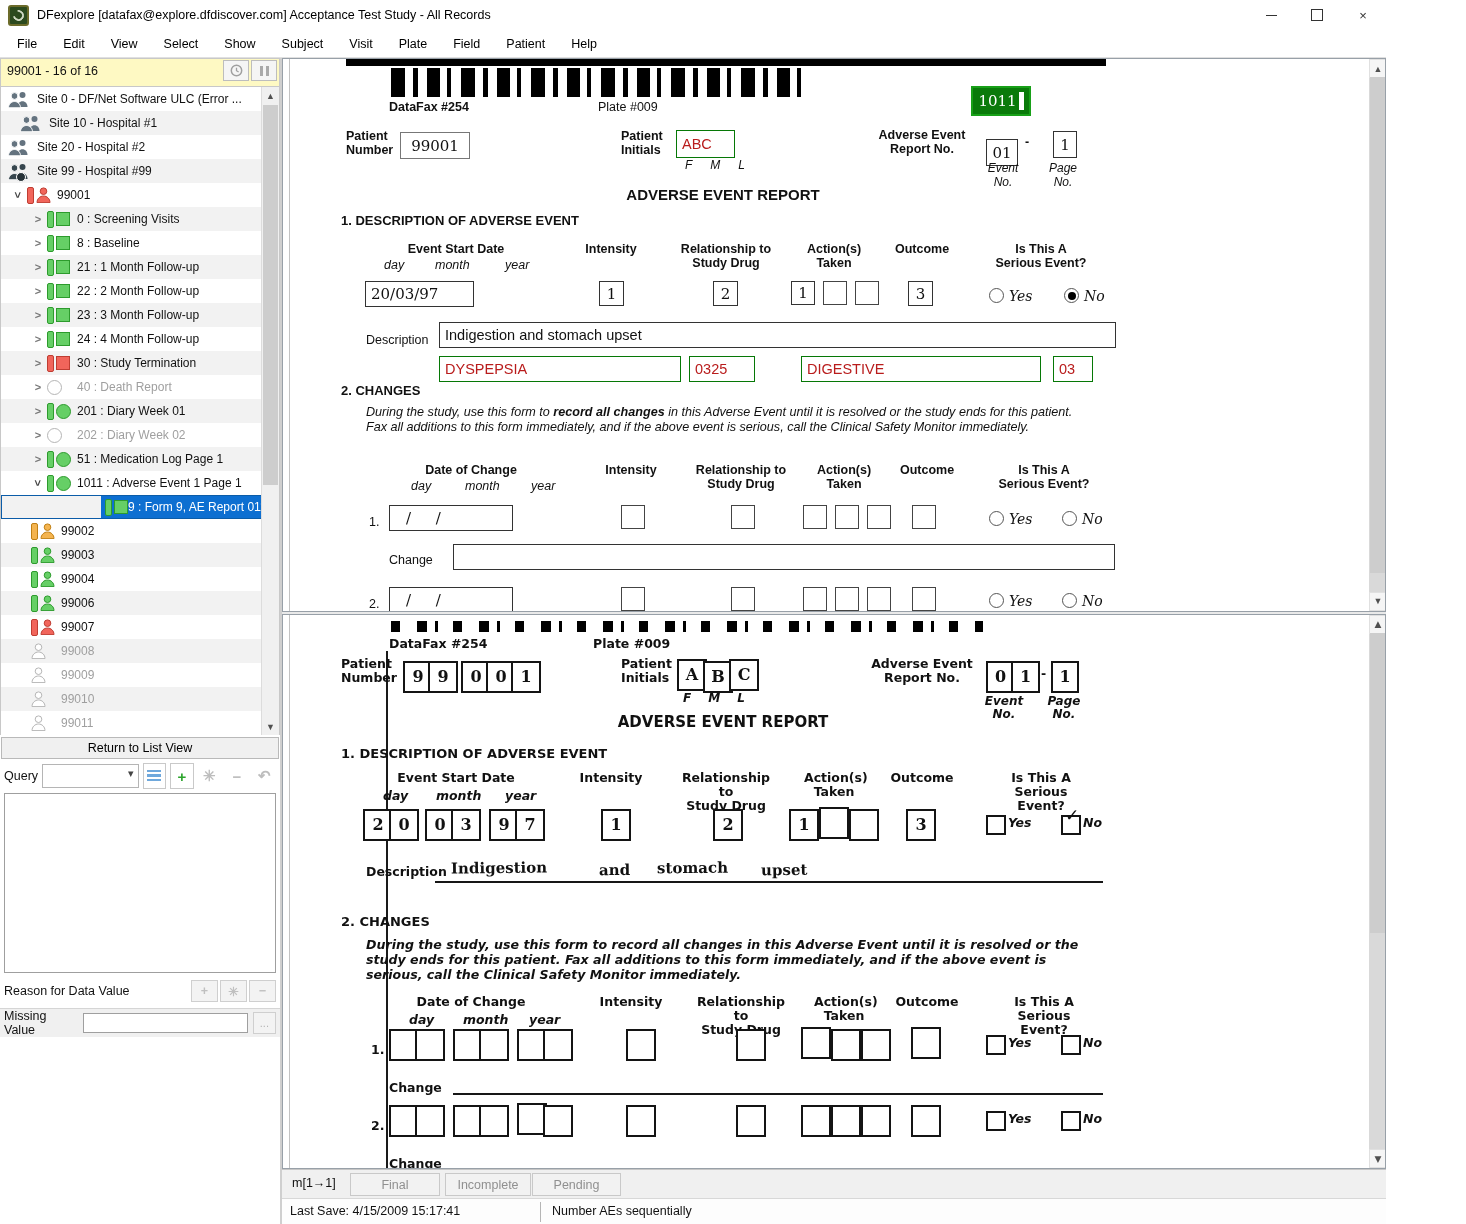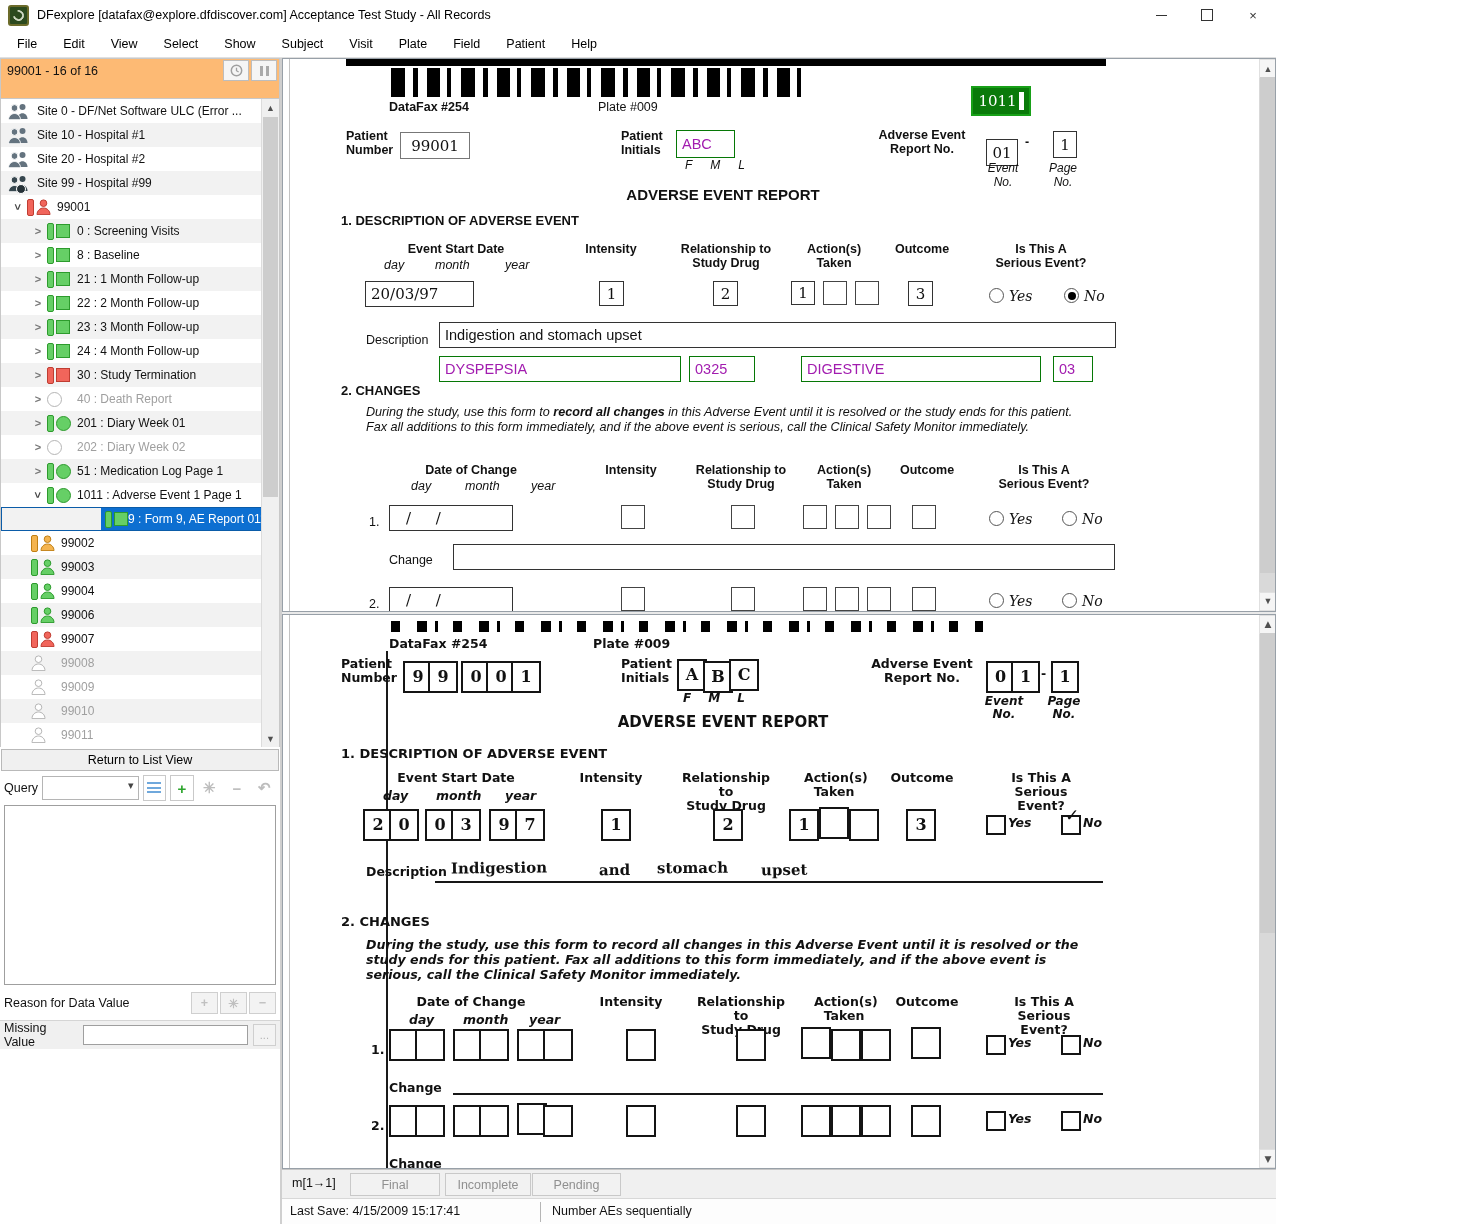--- a/index.html
+++ b/index.html
@@ -1,33 +1,33 @@
 <!DOCTYPE html>
 <html><head>
 <meta charset="utf-8">
 <style>
   html,body{margin:0;padding:0;background:#fff;}
-  #app{position:relative;width:1276px;height:1224px;background:#fff;font-family:"Liberation Sans",sans-serif;font-size:12.5px;color:#111;overflow:hidden;}
+  #app{position:relative;width:1386px;height:1224px;background:#fff;font-family:"Liberation Sans",sans-serif;font-size:12.5px;color:#111;overflow:hidden;}
   
   #titlebar{height:30px;display:flex;align-items:center;background:#fff;padding-left:8px;}
   #titlebar .ttext{margin-left:8px;font-size:12.5px;color:#000;flex:1;}
   .winbtn{width:46px;height:30px;display:flex;align-items:center;justify-content:center;color:#333;font-size:13px;}
   .min-glyph{display:inline-block;width:11px;border-bottom:1px solid #333;}
   .max-glyph{display:inline-block;width:10px;height:10px;border:1px solid #333;}
   #appicon{width:17px;height:17px;border:2px solid #6b6b2a;border-radius:3px;background:#2c4a1e;position:relative;}
   #appicon::after{content:"";position:absolute;inset:3px;border-radius:50%;border:2px solid #cfd8c2;border-left-color:transparent;transform:rotate(35deg);}
   
   #menubar{height:27px;display:flex;align-items:center;background:#fff;padding-left:4px;}
   .mitem{padding:0 13px;font-size:12.5px;color:#000;text-align:center;}
   
   #content{display:flex;height:1167px;border-top:1px solid #e0e0e0;}
   #sidebar{width:280px;min-width:280px;background:#fff;border-right:2px solid #cfcfcf;display:flex;flex-direction:column;}
   #main{flex:1;display:flex;flex-direction:column;background:#e9e9e9;}
   
-  #side-header{height:23px;background:#fdba74;border:1px solid #c8c8c8;display:flex;align-items:center;padding:0 2px 16px 6px;}
+  #side-header{height:23px;background:#fef9c3;border:1px solid #c8c8c8;display:flex;align-items:center;padding:0 2px 4px 6px;}
   #side-header .htext{flex:1;}
   .hbtn{width:24px;height:19px;border:1px solid #bdbdbd;background:#f5f5f5;display:flex;align-items:center;justify-content:center;margin-left:2px;}
   .pause-glyph{display:flex;gap:3px;}
   .pause-glyph i{display:block;width:3px;height:10px;background:#a9a9a9;}
   #tree{height:648px;position:relative;overflow:hidden;border-left:1px solid #c8c8c8;border-right:1px solid #c8c8c8;}
   .trow{height:24px;display:flex;align-items:center;white-space:nowrap;padding-right:18px;}
   .trow.alt{background:#f2f2f2;}
   .trow.dim .tlabel{color:#9f9f9f;}
   .trow.sel{background:linear-gradient(90deg,#f2f2f2 0 100px,#0d6fd1 100px);color:#fff;box-shadow:inset 0 0 0 1px #0b5ca8;}
   .tarrow{width:18px;color:#777;font-size:11px;font-weight:bold;text-align:center;}
@@ -59,21 +59,21 @@
   
   .pane{position:relative;background:#fff;border:1px solid #98a0a8;overflow:hidden;}
   #crf-pane{height:552px;}
   #fax-pane{height:554px;margin-top:2px;}
   .a{position:absolute;}
   .lb{font-family:"Liberation Sans",sans-serif;font-weight:bold;font-size:12.5px;line-height:14px;}
   .c{text-align:center;}
   .it{font-style:italic;font-weight:normal;}
   .box{position:absolute;border:1px solid #333;background:#fff;display:flex;align-items:center;padding:0 5px;font-family:"DejaVu Serif",serif;font-size:15px;}
   .box.mid{justify-content:center;padding:0;}
-  .gbox{position:absolute;border:1px solid #067806;background:#fff;color:#a21caf;display:flex;align-items:center;padding:0 5px;font-family:"Liberation Sans",sans-serif;font-size:14.5px;}
+  .gbox{position:absolute;border:1px solid #067806;background:#fff;color:#b91c1c;display:flex;align-items:center;padding:0 5px;font-family:"Liberation Sans",sans-serif;font-size:14.5px;}
   .selfield{position:absolute;border:2px solid #18a018;background:#0a7a0a;color:#fff;display:flex;align-items:center;justify-content:center;font-family:"DejaVu Serif",serif;font-size:15px;}
   .selfield::after{content:"";width:5px;height:18px;background:#fff;margin-left:2px;}
   .cb{position:absolute;width:22px;height:22px;border:1px solid #444;background:#fff;}
   .radio{position:absolute;width:13px;height:13px;border:1px solid #555;border-radius:50%;background:#fff;}
   .radio.on::after{content:"";position:absolute;inset:2.5px;background:#000;border-radius:50%;}
   .ysn{font-family:"DejaVu Serif",serif;font-style:italic;font-size:14px;}
   .para{font-size:12.6px;font-style:italic;line-height:15px;}
   .vscroll{position:absolute;right:0;top:0;width:16px;height:100%;background:#d9d9d9;}
   .vscroll .sarrow{width:16px;background:#f5f5f5;border:1px solid #e0e0e0;}
   
@@ -150,21 +150,21 @@
             <span class="ticon">
               <svg width="24" height="17" viewBox="0 0 24 17">
                 <circle cx="15.5" cy="4" r="3" fill="#64737f"></circle>
                 <path d="M10.5 16c0-3.4 2.2-5.8 5-5.8s5 2.4 5 5.8z" fill="#64737f"></path>
                 <circle cx="7.5" cy="5" r="3.4" fill="#64737f" stroke="#fff" stroke-width="1"></circle>
                 <path d="M1.5 16.8c0-3.7 2.7-6.3 6-6.3s6 2.6 6 6.3z" fill="#64737f" stroke="#fff" stroke-width="1"></path>
               </svg>
             </span>
             <span class="tlabel">Site 0 - DF/Net Software ULC (Error ...</span>
           </div>
-          <div class="trow alt" style="padding-left:6px">
+          <div class="trow alt" style="padding-left:18px">
             <span class="ticon">
               <svg width="24" height="17" viewBox="0 0 24 17">
                 <circle cx="15.5" cy="4" r="3" fill="#64737f"></circle>
                 <path d="M10.5 16c0-3.4 2.2-5.8 5-5.8s5 2.4 5 5.8z" fill="#64737f"></path>
                 <circle cx="7.5" cy="5" r="3.4" fill="#64737f" stroke="#fff" stroke-width="1"></circle>
                 <path d="M1.5 16.8c0-3.7 2.7-6.3 6-6.3s6 2.6 6 6.3z" fill="#64737f" stroke="#fff" stroke-width="1"></path>
               </svg>
             </span>
             <span class="tlabel">Site 10 - Hospital #1</span>
           </div>

